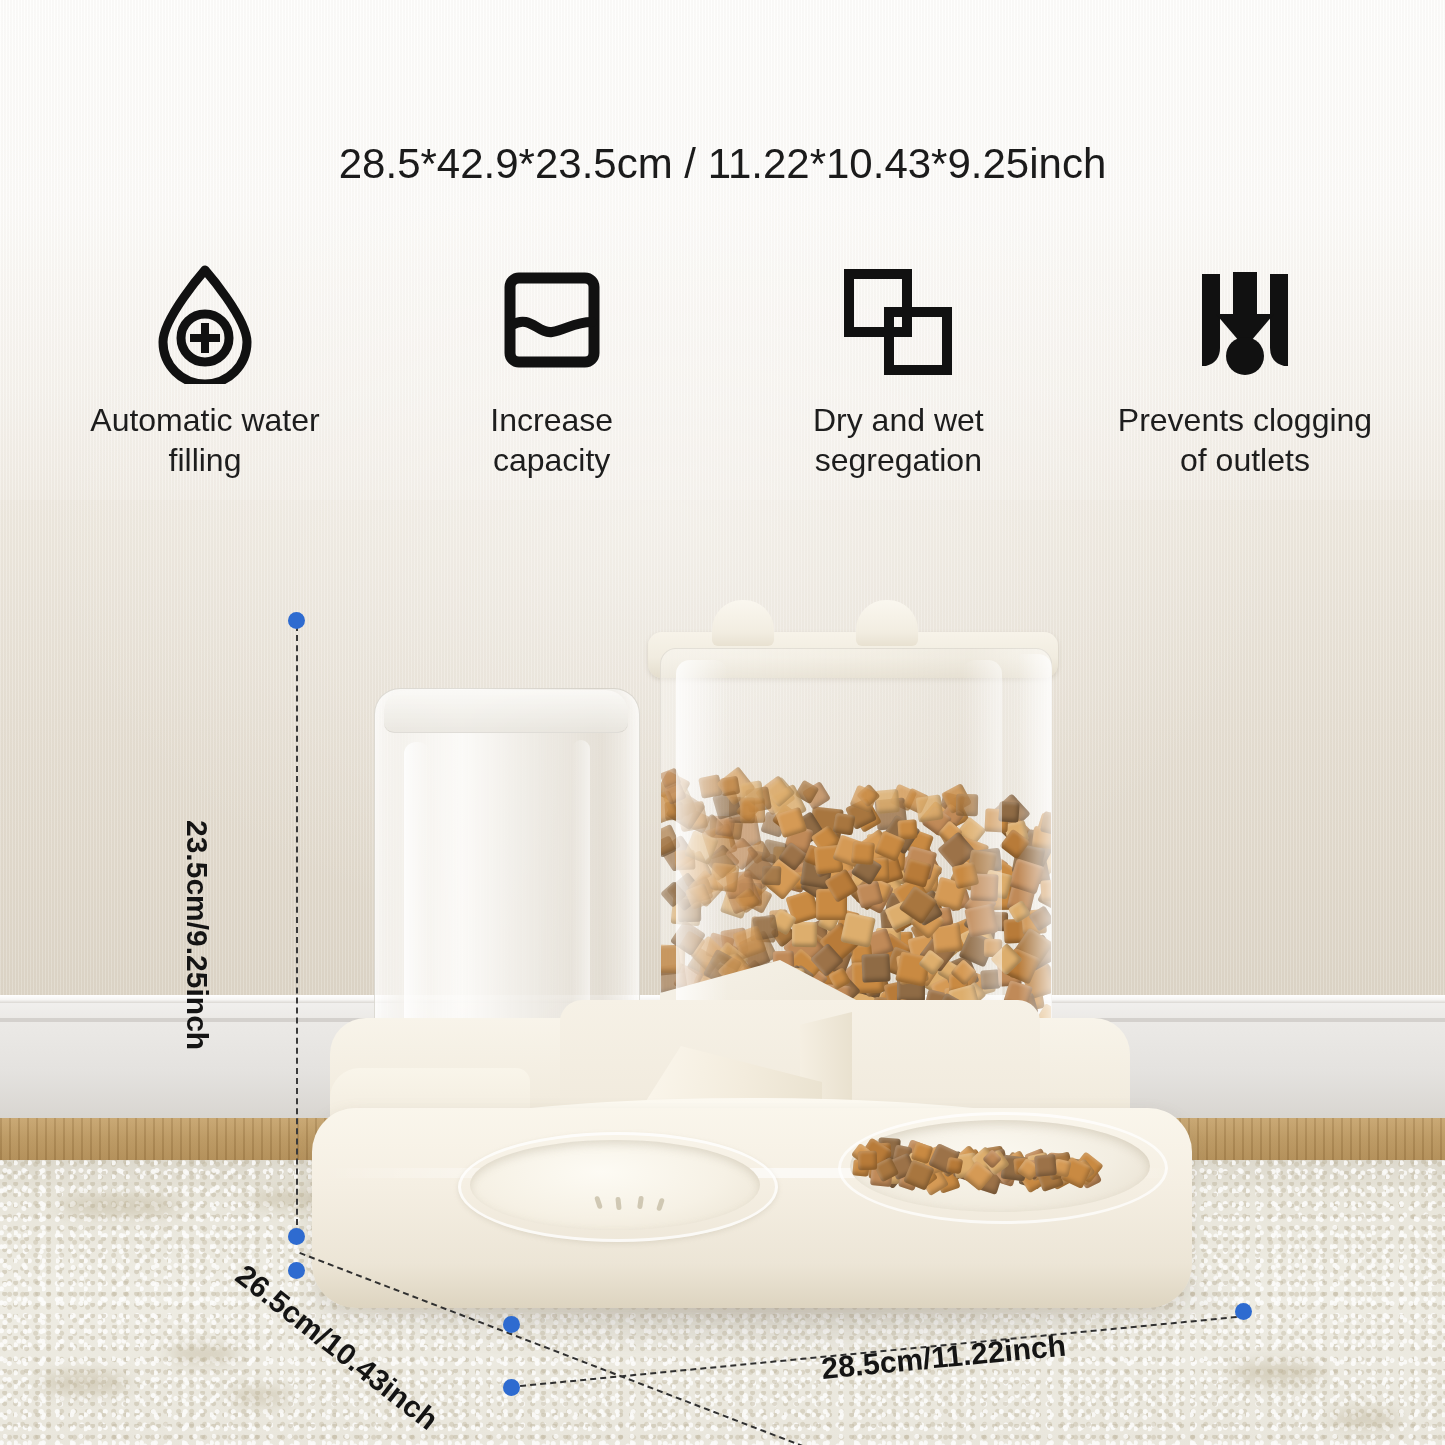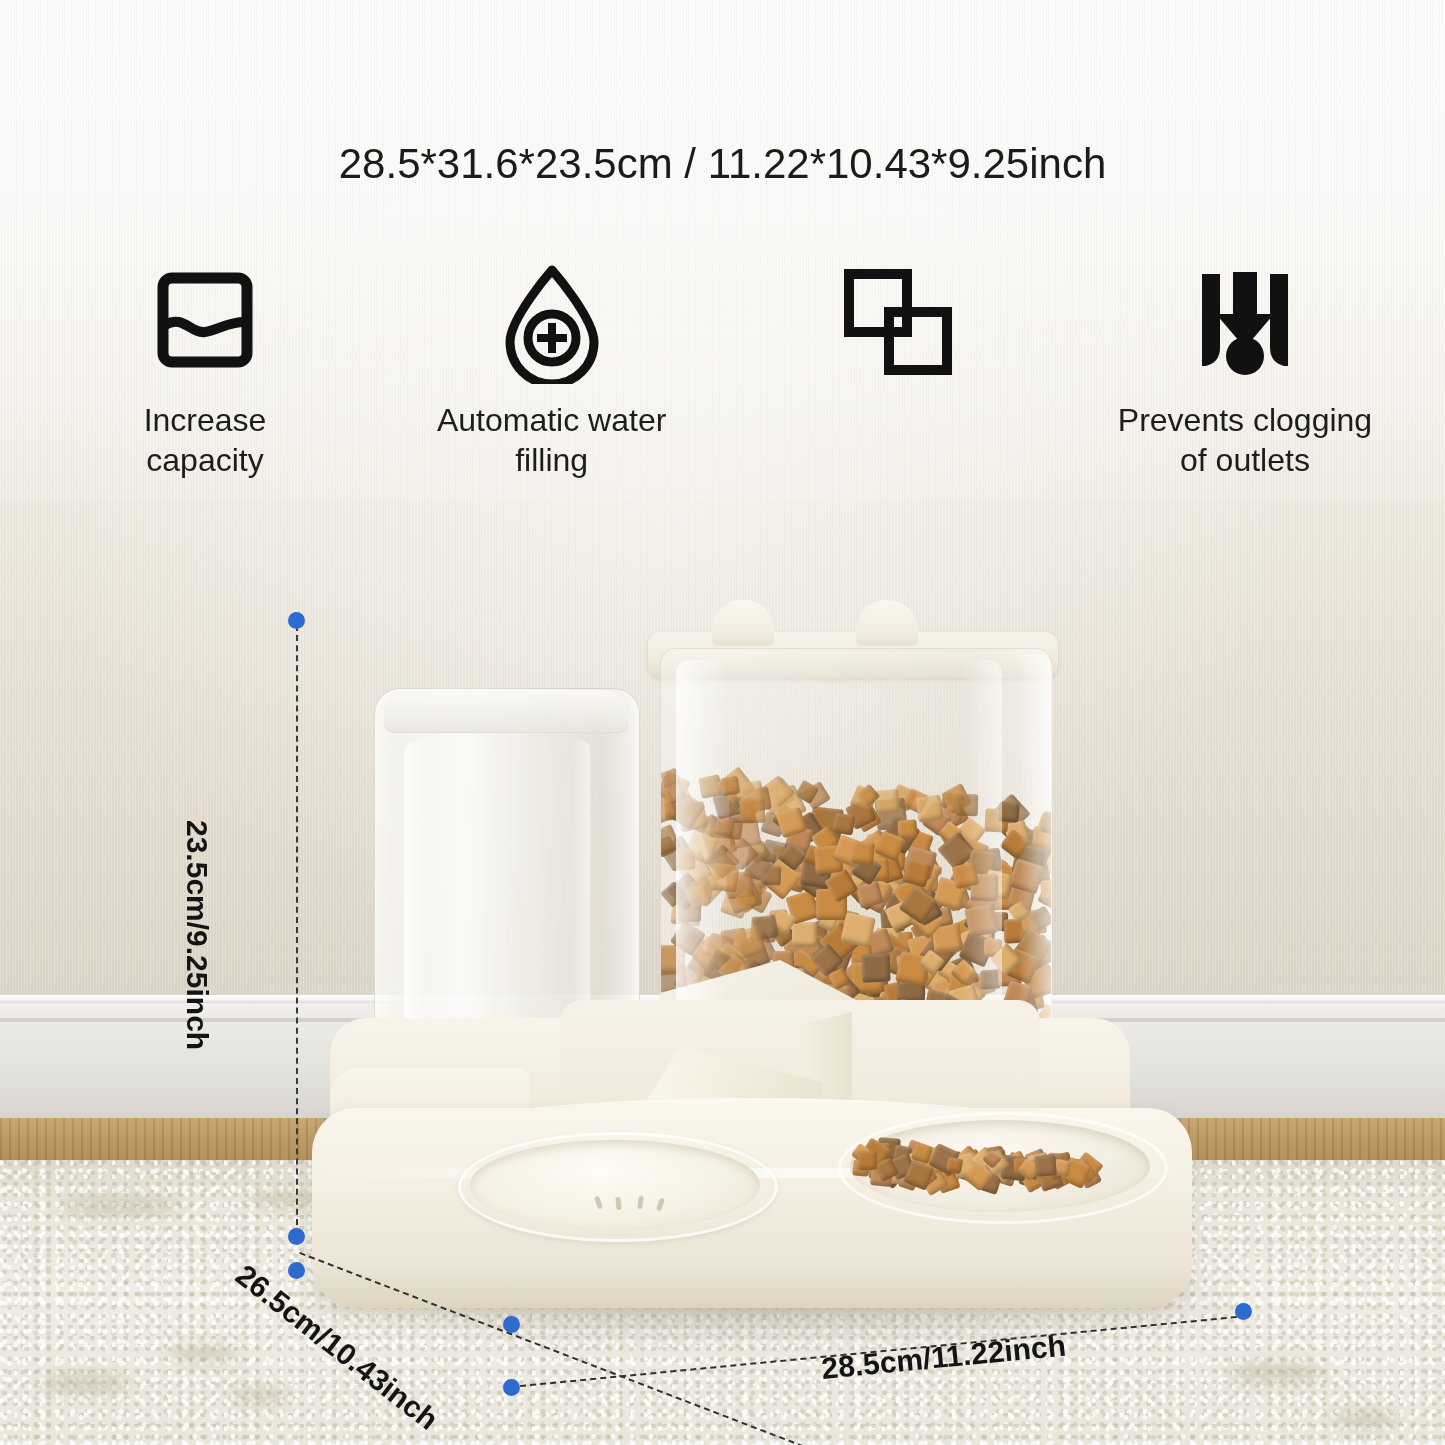--- a/index.html
+++ b/index.html
@@ -423,55 +423,57 @@
     <div class="carpet-tex"></div>
     <div class="carpet-blotch" style="left:40px;top:1372px;width:90px;height:22px;"></div>
     <div class="carpet-blotch" style="left:168px;top:1345px;width:70px;height:18px;"></div>
     <div class="carpet-blotch" style="left:230px;top:1388px;width:60px;height:16px;"></div>
     <div class="carpet-blotch" style="left:1230px;top:1362px;width:95px;height:22px;"></div>
     <div class="carpet-blotch" style="left:1330px;top:1410px;width:70px;height:18px;"></div>
     <div class="carpet-blotch" style="left:60px;top:1196px;width:120px;height:20px;"></div>
     <div class="carpet-blotch" style="left:250px;top:1190px;width:100px;height:18px;"></div>
   </div>
 
-  <div class="subtitle">28.5*31.6*23.5cm / 11.22*10.43*9.25inch</div>
+  <div class="subtitle">28.5*42.9*23.5cm / 11.22*10.43*9.25inch</div>
 
   <div class="features">
-
-    <div class="feature">
-      <div class="feature-icon">
-        <svg width="112" height="122" viewBox="0 0 112 122">
-          <rect x="14" y="16" width="84" height="84" rx="9" ry="9" fill="none" stroke="#111" stroke-width="11"></rect>
-          <path d="M16 63 C34 52 42 72 56 70 C70 68 78 60 96 60" fill="none" stroke="#111" stroke-width="10" stroke-linecap="round"></path>
-        </svg>
-      </div>
-      <div class="feature-label">Increase
-capacity</div>
-    </div>
 
     <div class="feature">
       <div class="feature-icon">
         <svg width="112" height="122" viewBox="0 0 112 122">
           <path d="M56 8 C56 8 14 56 14 80 A42 42 0 0 0 98 80 C98 56 56 8 56 8 Z" fill="none" stroke="#111" stroke-width="9" stroke-linejoin="round"></path>
           <circle cx="56" cy="76" r="24" fill="none" stroke="#111" stroke-width="9"></circle>
           <line x1="56" y1="61" x2="56" y2="91" stroke="#111" stroke-width="8" stroke-linecap="butt"></line>
           <line x1="41" y1="76" x2="71" y2="76" stroke="#111" stroke-width="8" stroke-linecap="butt"></line>
         </svg>
       </div>
       <div class="feature-label">Automatic water
 filling</div>
     </div>
 
     <div class="feature">
       <div class="feature-icon">
+        <svg width="112" height="122" viewBox="0 0 112 122">
+          <rect x="14" y="16" width="84" height="84" rx="9" ry="9" fill="none" stroke="#111" stroke-width="11"></rect>
+          <path d="M16 63 C34 52 42 72 56 70 C70 68 78 60 96 60" fill="none" stroke="#111" stroke-width="10" stroke-linecap="round"></path>
+        </svg>
+      </div>
+      <div class="feature-label">Increase
+capacity</div>
+    </div>
+
+    <div class="feature">
+      <div class="feature-icon">
         <svg width="122" height="122" viewBox="0 0 122 122">
           <rect x="12" y="12" width="58" height="58" fill="none" stroke="#111" stroke-width="10"></rect>
           <rect x="52" y="50" width="58" height="58" fill="none" stroke="#111" stroke-width="10"></rect>
         </svg>
       </div>
+      <div class="feature-label">Dry and wet
+segregation</div>
     </div>
 
     <div class="feature">
       <div class="feature-icon">
         <svg width="118" height="122" viewBox="0 0 118 122">
           <path d="M16 12 L34 12 L34 86 Q34 100 20 104 L16 104 Z" fill="#111"></path>
           <path d="M102 12 L84 12 L84 86 Q84 100 98 104 L102 104 Z" fill="#111"></path>
           <rect x="47" y="10" width="24" height="46" fill="#111"></rect>
           <path d="M30 52 L88 52 L59 86 Z" fill="#111"></path>
           <circle cx="59" cy="94" r="19" fill="#111"></circle>

